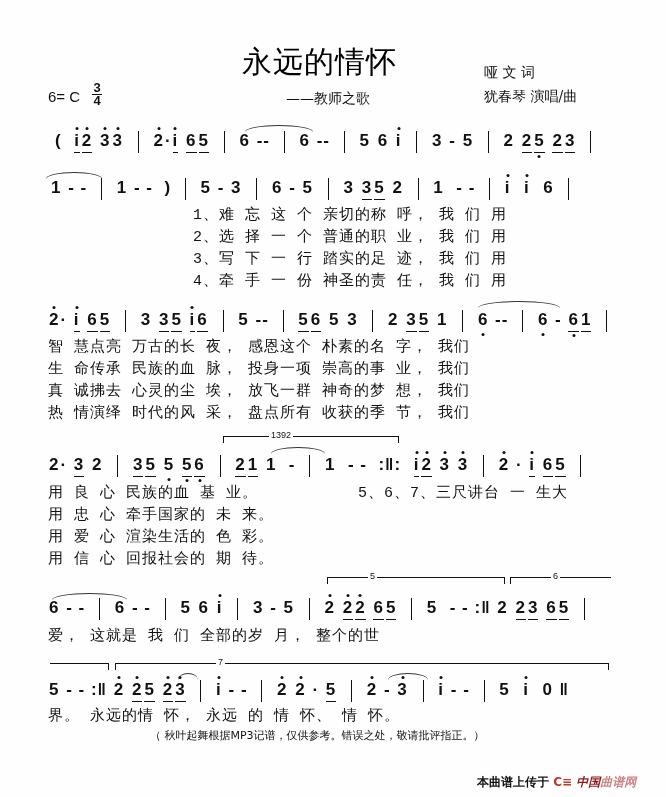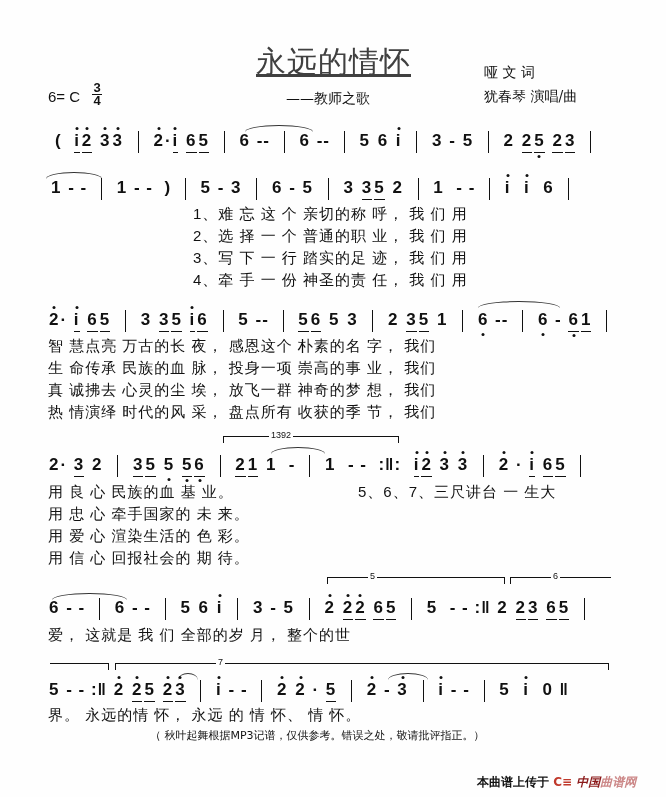--- a/index.html
+++ b/index.html
@@ -1,25 +1,25 @@
 <!DOCTYPE html>
 <html><head>
 <meta charset="utf-8">
 <style>
   html,body{margin:0;padding:0;background:#fefefe;}
   body{width:666px;height:797px;position:relative;overflow:hidden;font-family:"Liberation Sans","DejaVu Sans",sans-serif;color:#111;}
   .abs{position:absolute;white-space:nowrap;}
-  .title{left:256px;top:42px;font-size:30px;color:#404040;letter-spacing:1px;font-family:"DejaVu Sans",sans-serif;text-decoration:underline;}
+  .title{left:242px;top:42px;font-size:30px;color:#000000;letter-spacing:1px;font-family:"DejaVu Sans",sans-serif;}
   .subtitle{left:286px;top:90px;font-size:14px;font-family:"DejaVu Sans",sans-serif;}
   .key{left:48px;top:88px;font-size:15px;}
   .timesig{left:92px;top:82px;display:inline-flex;flex-direction:column;align-items:center;font-size:13px;font-weight:bold;line-height:12px;}
   .timesig .bar{width:10px;height:1px;background:#111;}
   .credit{font-size:14px;font-family:"DejaVu Serif",serif;}
   .notes{font-size:17px;font-weight:bold;letter-spacing:1px;font-family:"Liberation Sans",sans-serif;}
-  .lyr{font-size:15px;font-family:Liberation Sans, sans-serif;letter-spacing:1px;}
+  .lyr{font-size:15px;font-family:Liberation Mono, monospace;letter-spacing:1px;}
   .note{display:inline-block;position:relative;margin:0 1px;}
   .note.u{border-bottom:1.5px solid #111;padding-bottom:1px;}
   .dot-hi::before{content:"";position:absolute;left:50%;top:-4px;width:3px;height:3px;background:#111;border-radius:50%;transform:translateX(-50%);}
   .dot-lo::after{content:"";position:absolute;left:50%;bottom:-6px;width:3px;height:3px;background:#111;border-radius:50%;transform:translateX(-50%);}
   .barline{display:inline-block;width:1px;height:22px;background:#111;vertical-align:middle;margin:0 8px;}
   .slur{position:absolute;border-top:1.5px solid #333;border-radius:50%/100% 100% 0 0;height:6px;}
   .bracket{position:absolute;border-top:1px solid #111;border-left:1px solid #111;border-right:1px solid #111;height:6px;font-size:9px;}
   .bracket span{position:absolute;top:-7px;background:#fefefe;padding:0 2px;font-size:9px;}
   .footer-note{font-size:11px;font-family:"DejaVu Sans",sans-serif;}
   .site{font-size:12px;font-weight:bold;font-family:"DejaVu Sans",sans-serif;}

